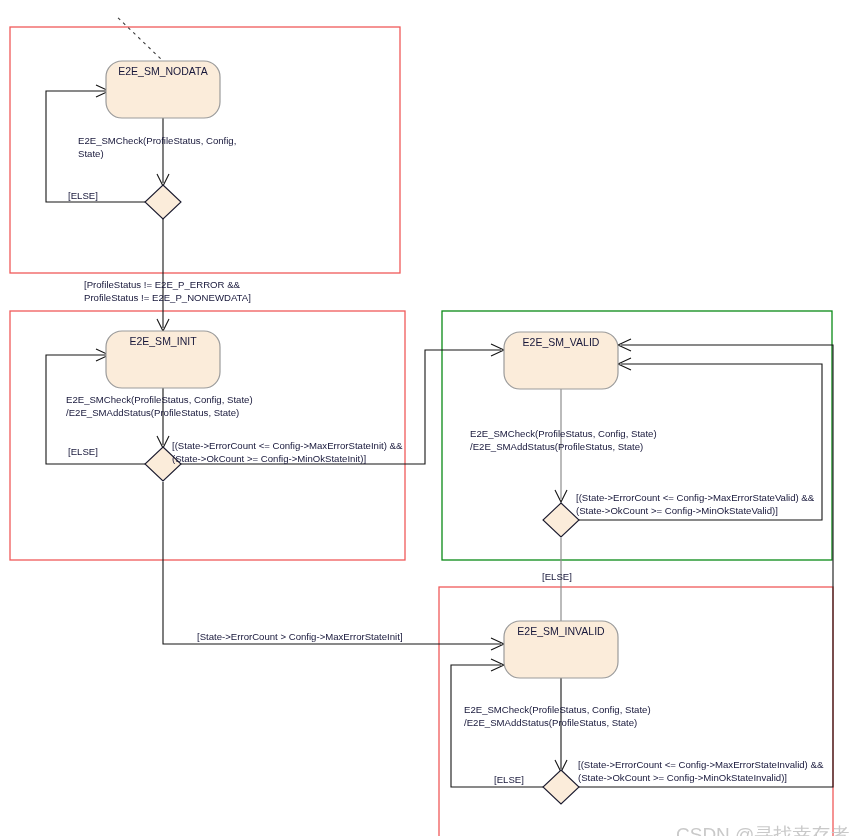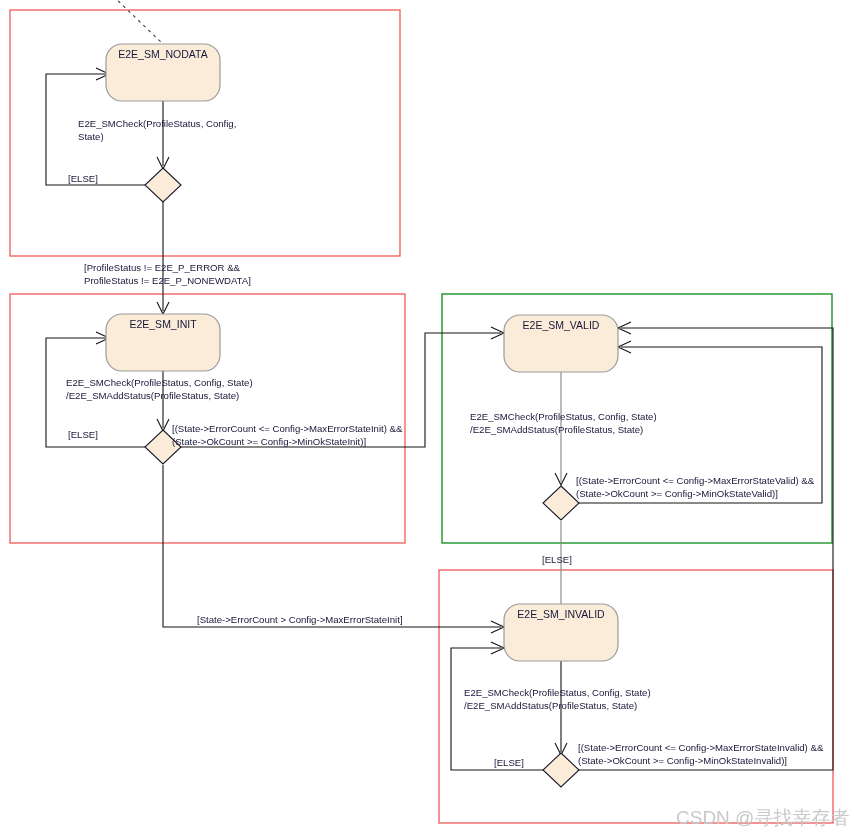--- a/index.html
+++ b/index.html
@@ -1,21 +1,21 @@
 <!DOCTYPE html>
 <html><head>
 <meta charset="utf-8">
 <style>
   html,body{margin:0;padding:0;background:#ffffff;}
   body{
     width:854px;height:836px;
     font-family:"Liberation Sans","DejaVu Sans",sans-serif;
     overflow:hidden;
   }
-  #diagram-root{position:relative;width:854px;height:679px;}
+  #diagram-root{position:relative;width:854px;height:679px;margin-top:17px;}
   svg#state-machine{display:block;width:854px;height:836px;}
   .state-box-rect{fill:#fbecda;stroke:#9b9b9b;stroke-width:1.2;}
   .decision-diamond{fill:#fbecda;stroke:#1b1b2f;stroke-width:1.1;}
   .flow-line{stroke:#151515;stroke-width:1.1;fill:none;}
   .flow-line-gray{stroke:#8e8e8e;stroke-width:1.2;fill:none;}
   .flow-dashed{stroke:#3a3a3a;stroke-width:1.1;fill:none;stroke-dasharray:3 4;}
   .region-red{fill:none;stroke:#f05a5a;stroke-width:1.3;}
   .region-green{fill:none;stroke:#0a8a16;stroke-width:1.3;}
   .state-label{font-family:"Liberation Sans","DejaVu Sans",sans-serif;font-size:10.5px;fill:#17173a;}
   .edge-label{font-family:"Liberation Sans","DejaVu Sans",sans-serif;font-size:9.6px;fill:#17173a;}

